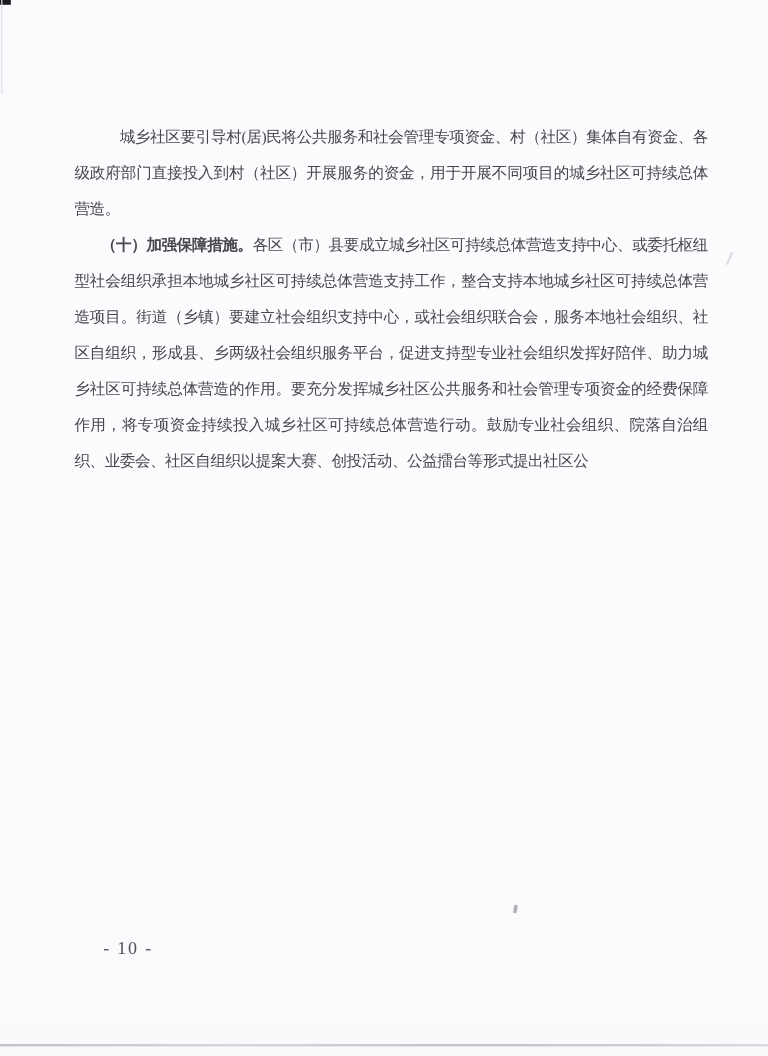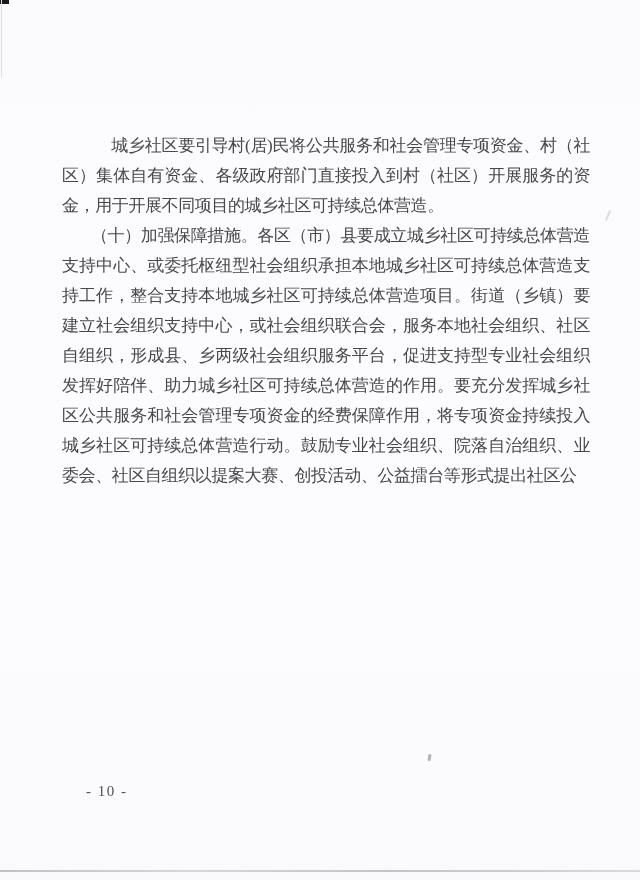--- a/index.html
+++ b/index.html
@@ -17,35 +17,34 @@
   .page {
     position: absolute;
     inset: 0;
     background: linear-gradient(180deg, var(--paper, #fbfbfd) 0%, #fcfcfe 60%, #fafafc 100%);
   }
   .text-body {
     position: absolute;
     left: 62px;
     top: 99px;
     width: 528px;
-    font-size: 17px;
+    font-size: 13px;
     letter-spacing: -0.4px;
     line-height: 30px;
     text-align: justify;
     text-justify: inter-ideograph;
     color: var(--ink, #47474d);
-    margin-top: 32px;
   }
   p.para {
     margin: 0;
     padding: 0;
   }
   .indent-a { text-indent: 2.9em; }
   .indent-b { text-indent: 1.7em; }
-  .lead { font-weight: normal; }
+  .lead { font-weight: bold; }
   .page-number {
     position: absolute;
     left: 86px;
     top: 783px;
     font-size: 15px;
     letter-spacing: 1.5px;
     color: var(--ink-light, #50505a);
   }
   .bottom-edge {
     position: absolute;

